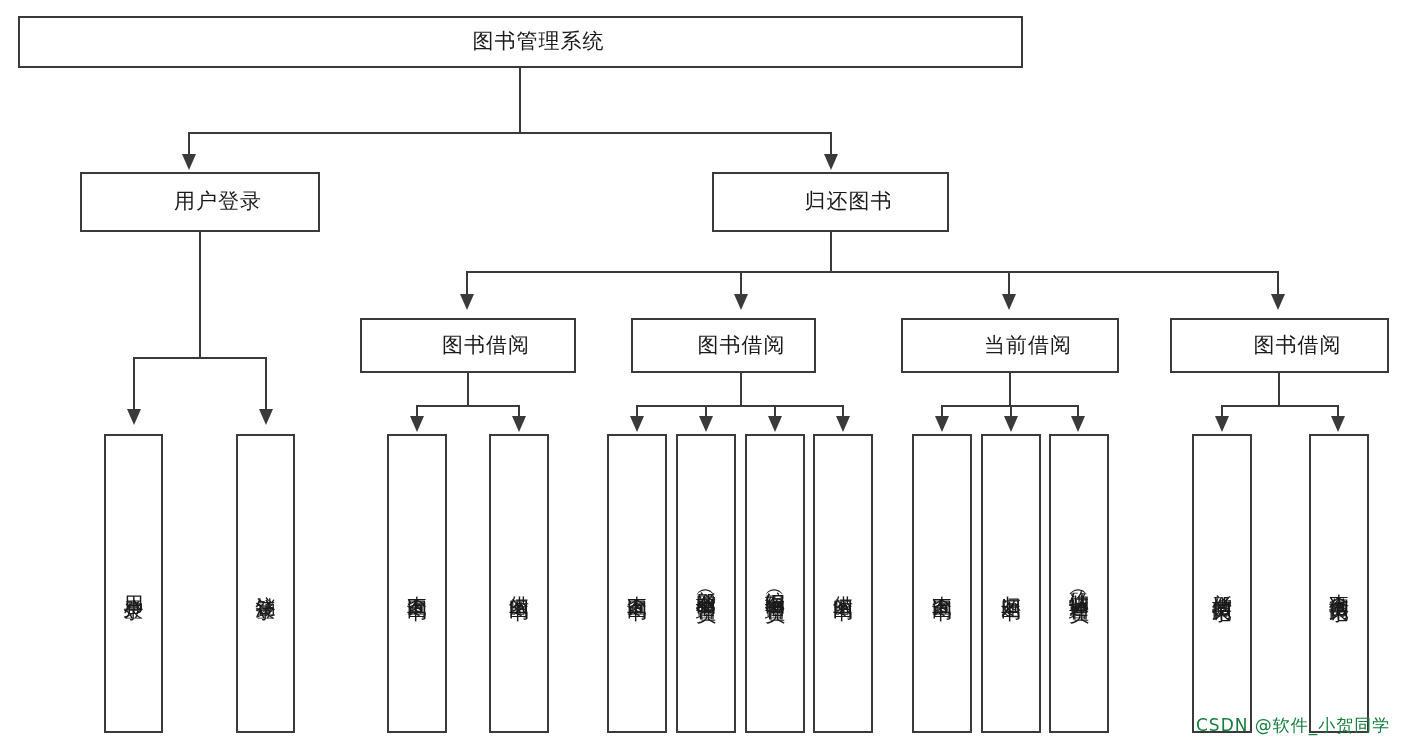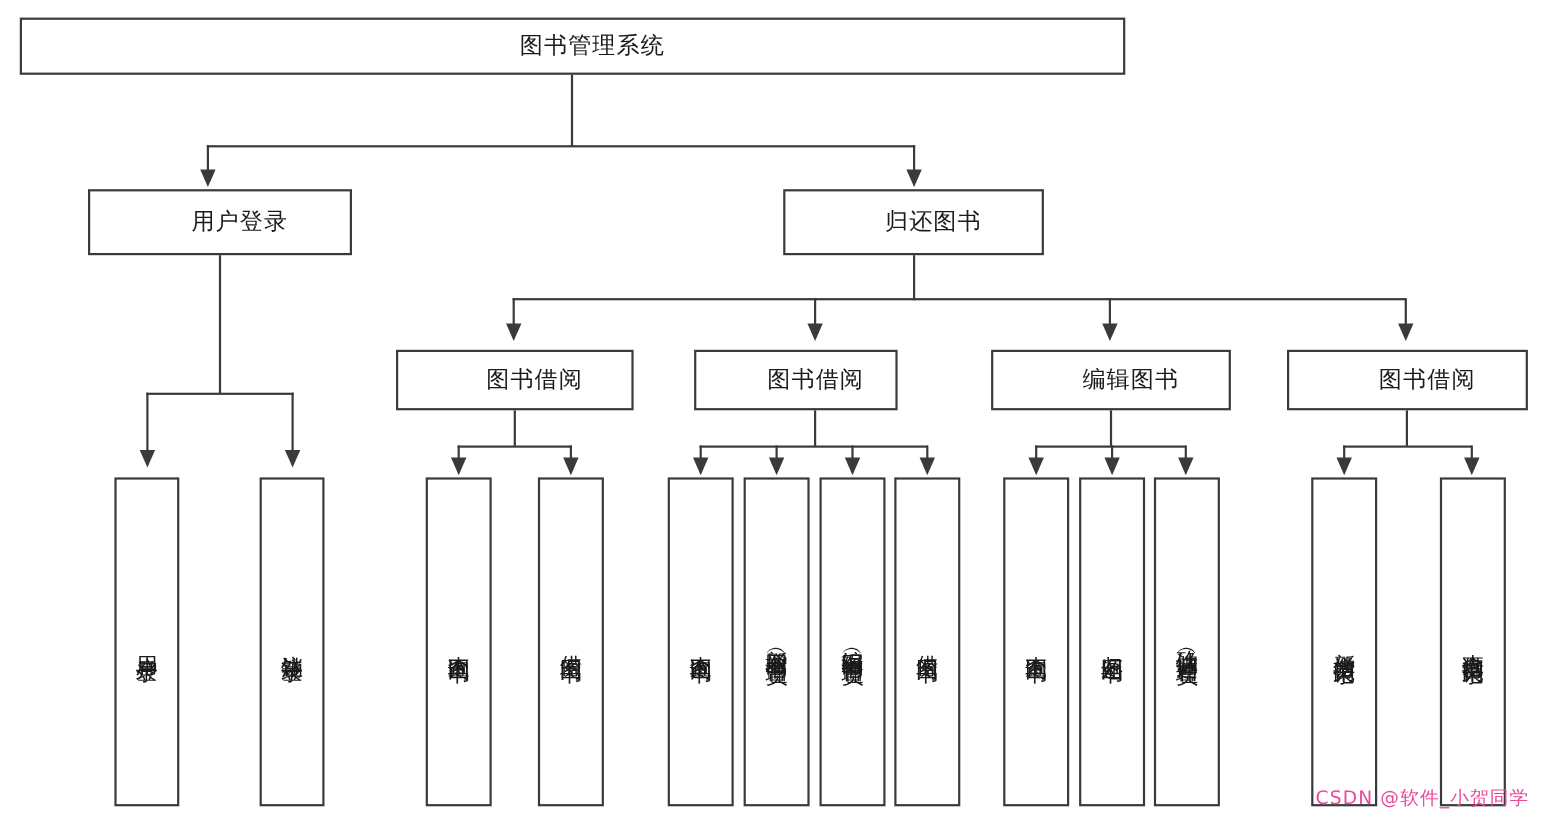--- a/index.html
+++ b/index.html
@@ -64,21 +64,21 @@
   .arrow {
     position: absolute;
     width: 0;
     height: 0;
     border-left: 7px solid transparent;
     border-right: 7px solid transparent;
     border-top: 16px solid #3a3a3a;
   }
   .watermark {
     position: absolute;
-    color: #ec4899;
+    color: #15803d;
     font-size: 17px;
     letter-spacing: 1px;
     white-space: nowrap;
     user-select: none;
   }
 </style>
 </head>
 <body>
 
 <div id="canvas">
@@ -122,21 +122,21 @@
   <div class="vline" style="left:1277px; top:271px; width:2px; height:25px;"></div>
   <div class="arrow" style="left:1271px; top:294px;"></div>
 
   <div class="node horiz" style="left:360px; top:318px; width:216px; height:55px;">
     <span>图书借阅</span>
   </div>
   <div class="node horiz" style="left:631px; top:318px; width:185px; height:55px;">
     <span>图书借阅</span>
   </div>
   <div class="node horiz" style="left:901px; top:318px; width:218px; height:55px;">
-    <span>编辑图书</span>
+    <span>当前借阅</span>
   </div>
   <div class="node horiz" style="left:1170px; top:318px; width:219px; height:55px;">
     <span>图书借阅</span>
   </div>
 
   <div class="vline" style="left:467px; top:373px; width:2px; height:33px;"></div>
   <div class="hline" style="left:416px; top:405px; width:104px; height:2px;"></div>
   <div class="vline" style="left:416px; top:405px; width:2px; height:13px;"></div>
   <div class="arrow" style="left:410px; top:416px;"></div>
   <div class="vline" style="left:518px; top:405px; width:2px; height:13px;"></div>

